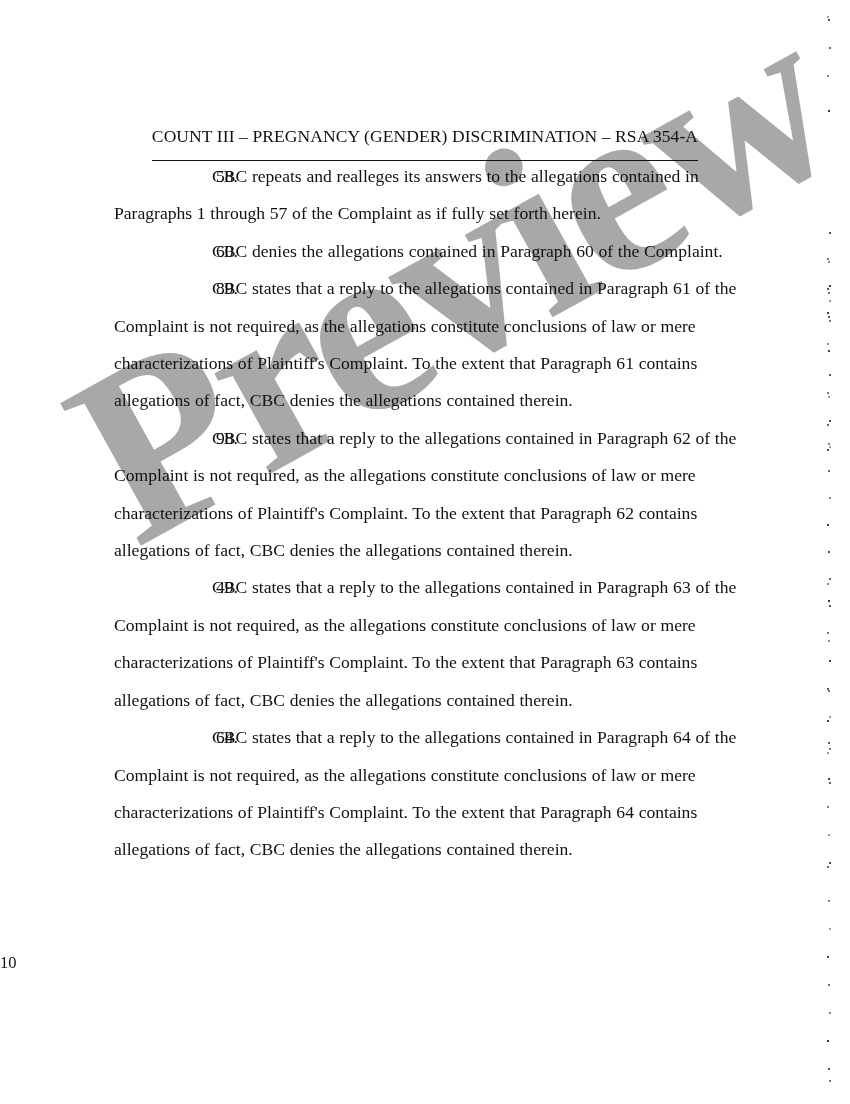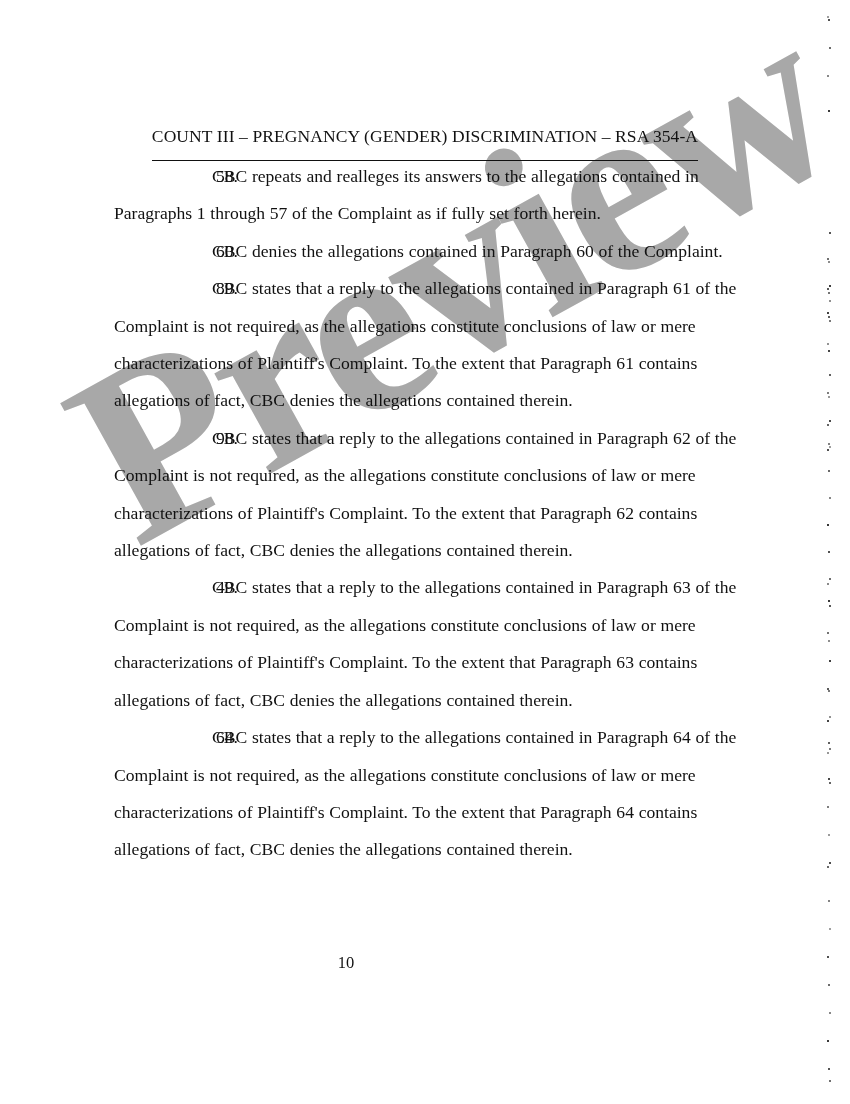--- a/index.html
+++ b/index.html
@@ -84,21 +84,20 @@
   .para .num {
     display: inline-block;
     width: 47px;
   }
 
   .page-number {
     position: absolute;
     left: 0;
     top: 953px;
     width: 692px;
-    text-align: center;
     font-size: 16.5px;
     color: #111111;
   }
 
   
   .speckle-layer {
     position: absolute;
     inset: 0;
     z-index: 3;
     pointer-events: none;

